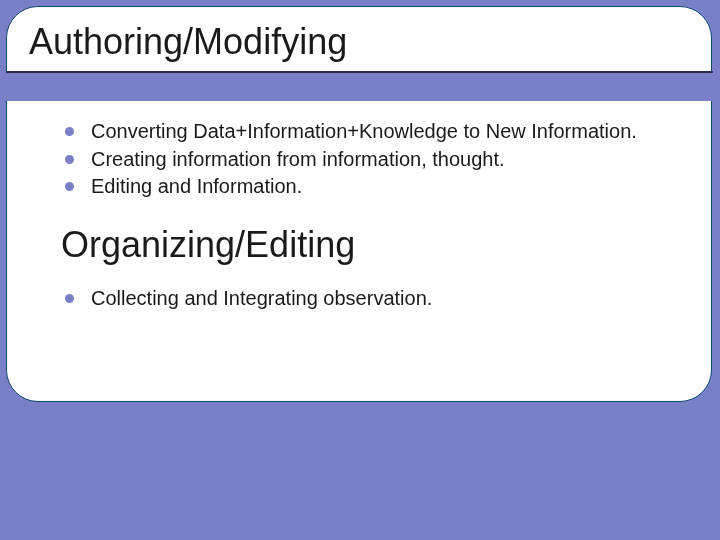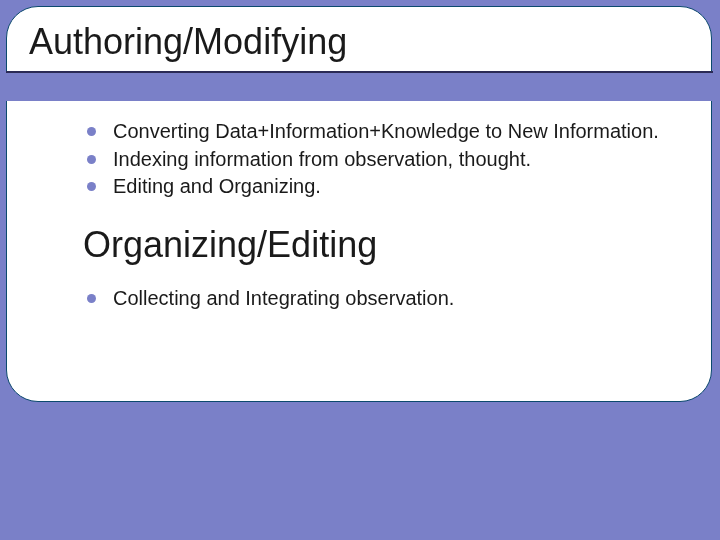--- a/index.html
+++ b/index.html
@@ -33,21 +33,21 @@
     font-weight: normal;
   }
   .band {
     height: 28px;
     background: #7a80c8;
     border-top: 2px solid #2a2a55;
     margin-left: -1px;
     width: 707px;
   }
   .content {
-    padding: 18px 44px 0 80px;
+    padding: 18px 44px 0 58px;
   }
   ul.bullets {
     list-style: none;
     margin: 0 0 24px 0;
     padding: 0;
   }
   ul.bullets li {
     position: relative;
     font-size: 20px;
     line-height: 1.28;
@@ -79,22 +79,22 @@
 
   <div class="header-area">
     <h1 class="title">Authoring/Modifying</h1>
   </div>
   <div class="band"></div>
 
   <div class="content">
 
     <ul class="bullets">
       <li>Converting Data+Information+Knowledge to New Information.</li>
-      <li>Indexing information from observation, thought.</li>
-      <li>Editing and Organizing.</li>
+      <li>Creating information from information, thought.</li>
+      <li>Editing and Information.</li>
     </ul>
 
     <h2 class="subtitle">Organizing/Editing</h2>
 
     <ul class="bullets">
       <li>Collecting and Integrating observation.</li>
     </ul>
 
   </div>
 </div>

